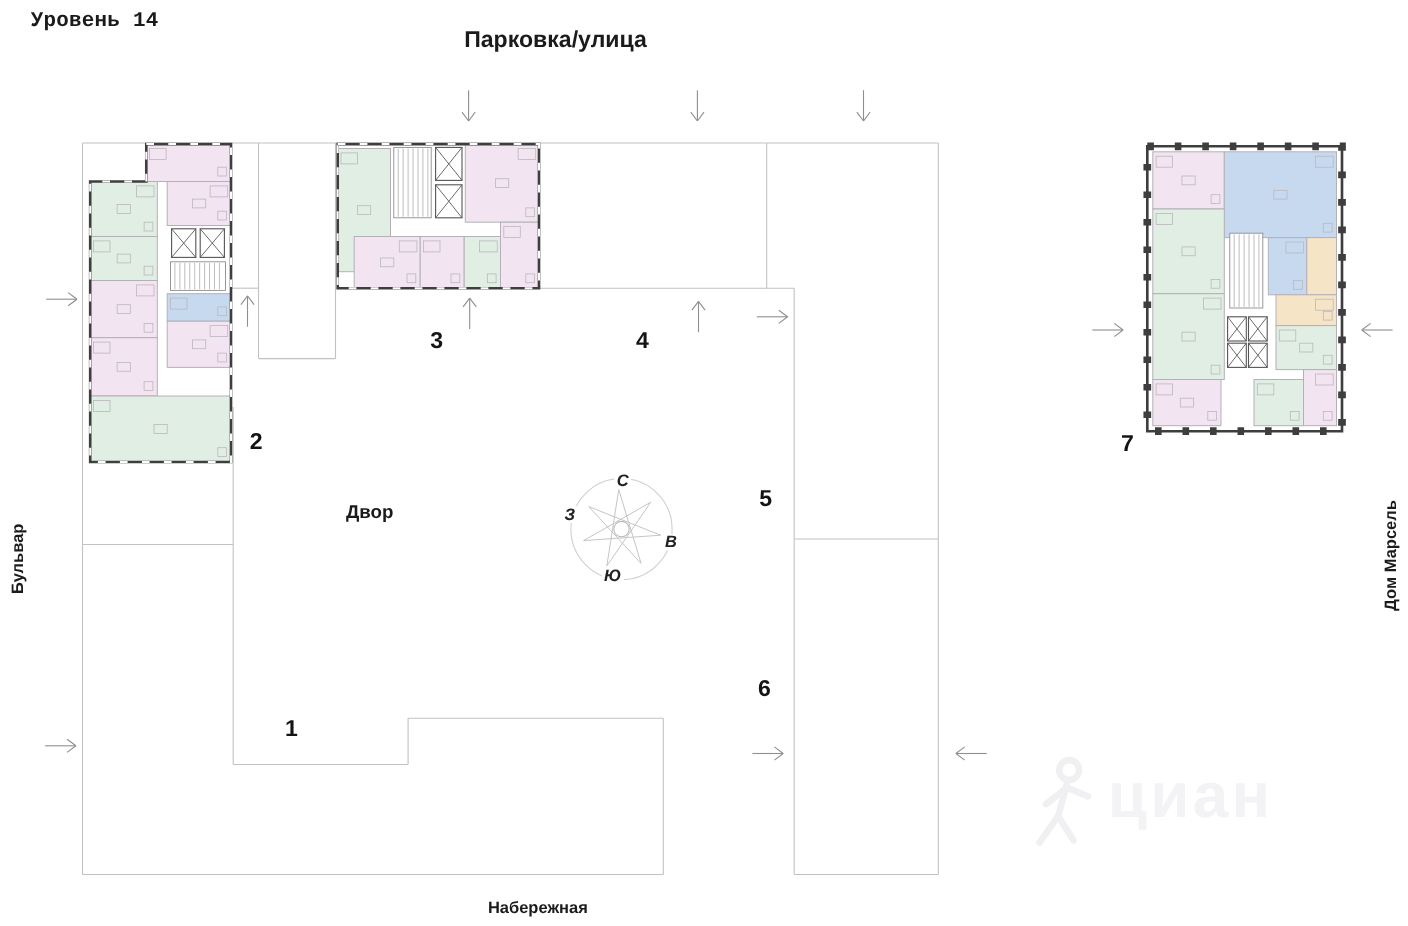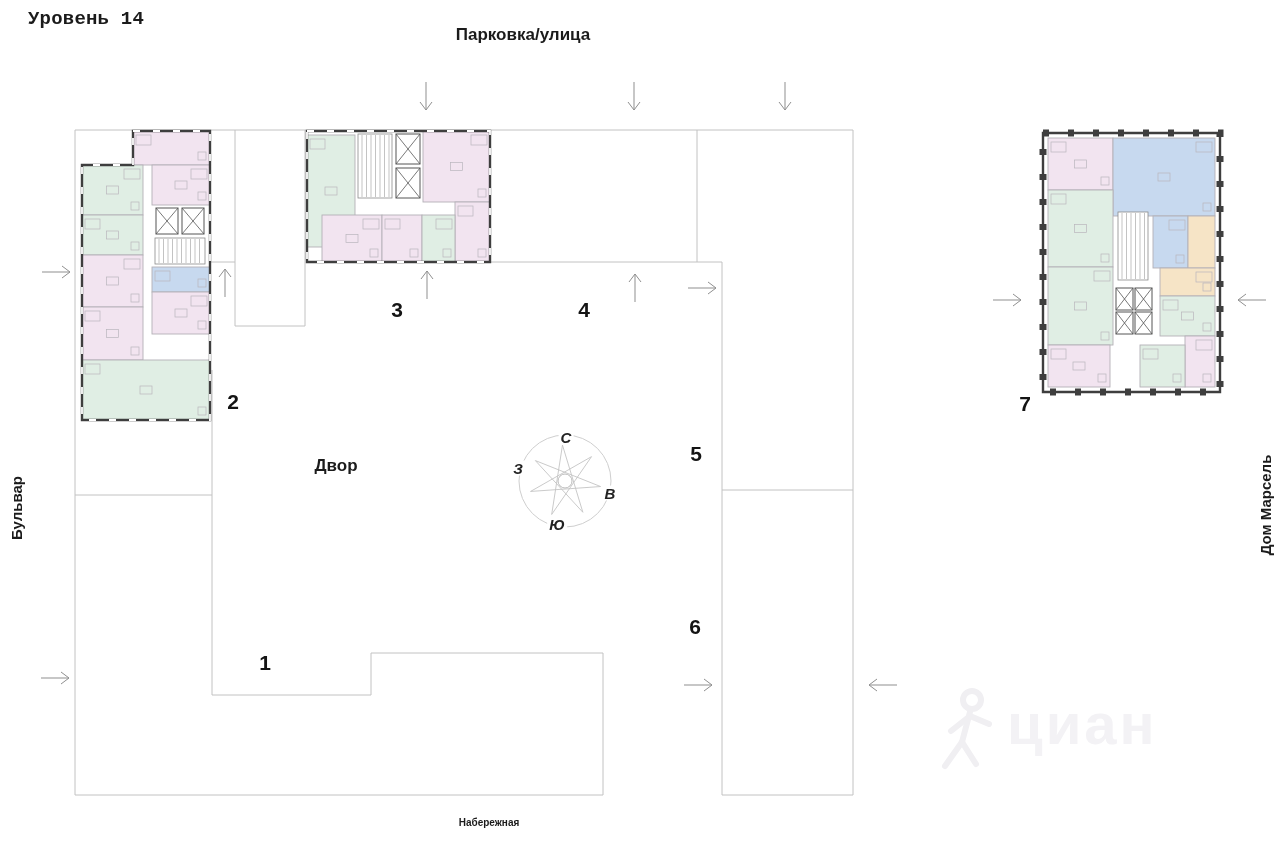--- a/index.html
+++ b/index.html
@@ -3,22 +3,22 @@
 <meta charset="utf-8">
 <style>
   html,body{margin:0;padding:0;background:#ffffff;}
   .canvas{
     position:relative;width:1280px;height:842px;background:#ffffff;
     overflow:hidden;font-family:"Liberation Sans",sans-serif;color:#1b1b1b;
   }
   #plan-svg{position:absolute;left:0;top:0;}
   .lbl{position:absolute;white-space:nowrap;font-weight:700;color:#1b1b1b;}
   .title{left:28px;top:8px;font-size:19px;letter-spacing:.2px;font-family:Liberation Mono, monospace;}
-  .lbl-top{left:523px;top:25px;transform:translateX(-50%);font-size:17px;}
-  .lbl-bottom{left:489px;top:817px;transform:translateX(-50%);font-size:10px;}
+  .lbl-top{left:505px;top:25px;transform:translateX(-50%);font-size:21px;}
+  .lbl-bottom{left:489px;top:817px;transform:translateX(-50%);font-size:15px;}
   .lbl-left{left:16px;top:508px;transform:translate(-50%,-50%) rotate(-90deg);font-size:15px;}
   .lbl-right{left:1265px;top:505px;transform:translate(-50%,-50%) rotate(-90deg);font-size:15px;}
   .lbl-court{left:336px;top:456px;transform:translateX(-50%);font-size:17px;}
   .num{position:absolute;transform:translate(-50%,-50%);font-weight:700;font-size:21px;color:#141414;}
   .compass-letter{
     position:absolute;transform:translate(-50%,-50%);
     font-weight:700;font-style:italic;font-size:15px;color:#222;
     background:#fff;padding:0 2px;line-height:1;
   }
   .watermark-text{

